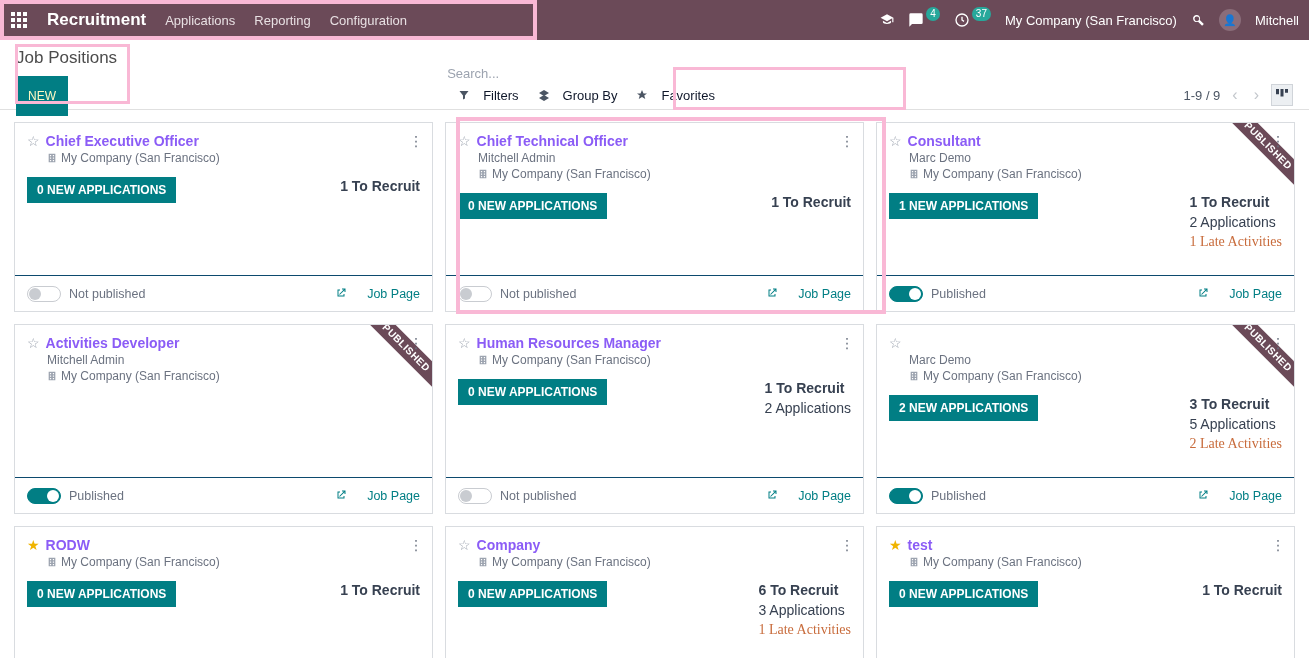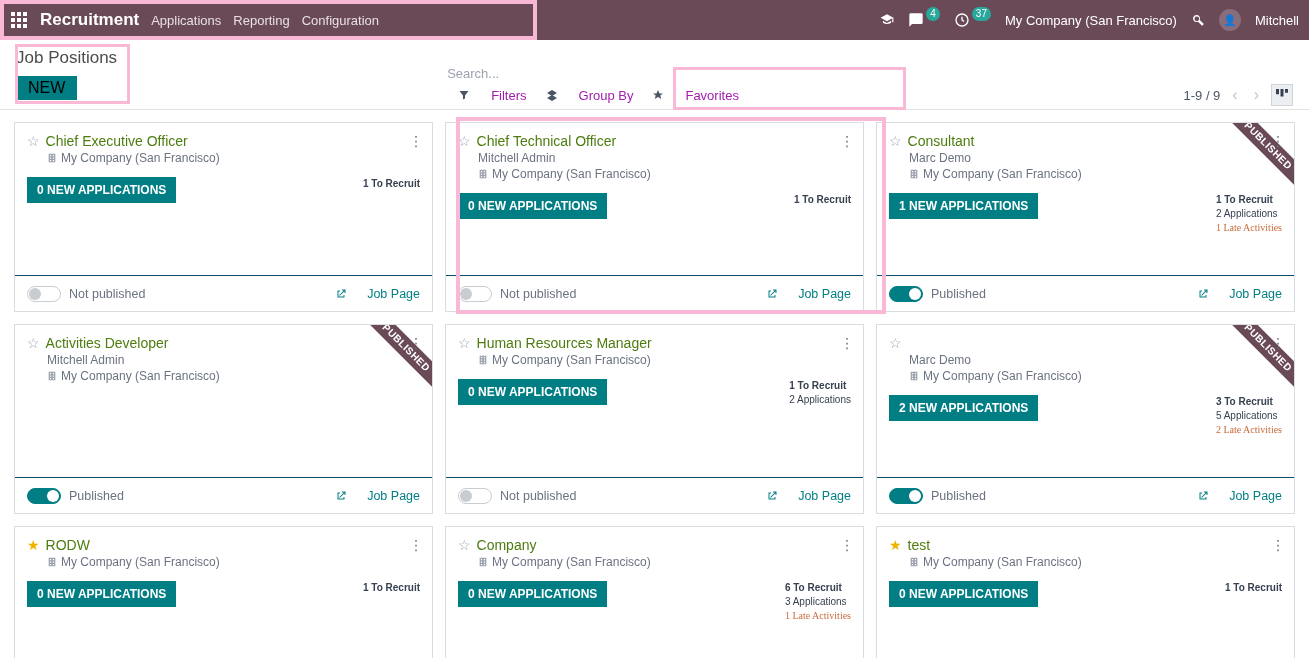--- a/index.html
+++ b/index.html
@@ -1,75 +1,75 @@
 <!DOCTYPE html>
 <html><head>
 <meta charset="utf-8">
 <style>
 * { margin:0; padding:0; box-sizing:border-box; font-family:"Segoe UI","Helvetica Neue",Arial,sans-serif; }
 body { width:1309px; height:658px; overflow:hidden; background:#fff; font-size:13px; color:#374151; }
 
 
 .topbar { height:40px; background:#6b4a58; display:flex; align-items:center; color:#fff; padding:0 10px; justify-content:space-between; }
-.topbar-left { display:flex; align-items:center; gap:12px; }
+.topbar-left { display:flex; align-items:center; gap:19px; }
 .apps-icon { width:18px; height:18px; display:flex; align-items:center; justify-content:center; }
 .module-name { font-weight:600; font-size:17px; }
 .navlink { font-size:13px; cursor:pointer; color:#e8e0e3; }
 .topbar-right { display:flex; align-items:center; gap:14px; }
 .badge-grp { position:relative; display:flex; align-items:center; }
 .badge { background:#27a89b; color:#fff; border-radius:9px; font-size:10px; padding:0 4px; line-height:14px; margin-left:2px; position:relative; top:-6px; }
 .company-name { font-size:13px; }
 .avatar { width:22px; height:22px; border-radius:50%; background:#8a6d7a; display:flex; align-items:center; justify-content:center; font-size:11px; }
 
 
 .hl-box1 { position:absolute; left:0; top:0; width:537px; height:40px; border:4px solid #f9b8d5; pointer-events:none; z-index:50; }
 .hl-box2 { position:absolute; left:15px; top:44px; width:115px; height:60px; border:3px solid #f9b8d5; pointer-events:none; z-index:50; }
 .hl-box3 { position:absolute; left:673px; top:67px; width:233px; height:43px; border:3px solid #f9b8d5; pointer-events:none; z-index:50; }
 .hl-box4 { position:absolute; left:456px; top:117px; width:430px; height:197px; border:4px solid #f9b8d5; pointer-events:none; z-index:50; }
 
 
 .control-panel { height:70px; border-bottom:1px solid #e0e0e0; display:flex; justify-content:space-between; padding:8px 16px 0 16px; position:relative; }
 .cp-left {}
 .page-title { font-size:17px; font-weight:500; color:#4c4c4c; margin-bottom:8px; }
-.btn-new { background:#017e84; color:#000000; border:none; padding:3px 12px; font-size:16px; cursor:pointer; }
+.btn-new { background:#017e84; color:#fef9c3; border:none; padding:13px 12px; font-size:12px; cursor:pointer; }
 .cp-right { flex:1; display:flex; flex-direction:column; align-items:flex-end;margin-top:12px; }
 .search-row { flex:1; width:100%; display:flex; align-items:flex-start; padding-top:6px; }
 .search-input { flex:1; border:none; outline:none; font-size:13px; margin-left:330px; color:#374151; }
 .search-input::placeholder{ color:#9ca3af; }
 .filter-row { display:flex; width:100%; align-items:center; justify-content:space-between; height:30px; }
 .filter-btns { display:flex; gap:18px; margin-left:340px; }
-.fbtn { display:flex; align-items:center; gap:20px; color:#a21caf; cursor:pointer; font-size:13px; }
+.fbtn { display:flex; align-items:center; gap:12px; color:#0f172a; cursor:pointer; font-size:13px; }
 .pager-area { display:flex; align-items:center; gap:8px; color:#4b5563; }
 .pager-arrow { color:#c3c7cc; padding:0 4px; cursor:pointer; font-size:16px; }
 .view-switch { width:22px; height:22px; background:#eceff2; border:1px solid #d0d4d9; display:flex; align-items:center; justify-content:center; color:#374151; cursor:pointer; }
 
 
 .kanban { padding:12px 14px; display:grid; grid-template-columns:repeat(3,1fr); gap:12px; height:548px; overflow:auto; position:relative; }
 .card { border:1px solid #d9dce0; background:#fff; position:relative; display:flex; flex-direction:column; min-height:190px; }
 .card-head { padding:10px 12px 4px 12px; }
 .title-row { display:flex; align-items:center; gap:6px; }
 .star { font-size:14px; color:#9ca3af; cursor:pointer; }
 .star.fav { color:#f0b400; }
-.job-title { font-weight:400; font-size:14px; color:#4d7c0f; }
+.job-title { font-weight:700; font-size:14px; color:#8b5cf6; }
 .subline { font-size:12px; color:#6b7280; margin-left:20px; margin-top:2px; }
 .company-line { display:flex; align-items:center; gap:4px; font-size:12px; color:#6b7280; margin-left:20px; margin-top:2px; }
 .company-ic { font-size:10px; color:#9ca3af; }
 .kebab { position:absolute; top:10px; right:10px; color:#6b7280; cursor:pointer; font-size:14px; letter-spacing:-1px; }
 .mid-row { display:flex; align-items:flex-start; padding:8px 12px; }
 .app-btn { background:#017e84; color:#fff; border:none; padding:6px 10px; font-size:12px; font-weight:600; cursor:pointer; }
-.stats { margin-left:auto; text-align:left; font-size:10px; line-height:1.4; }
+.stats { margin-left:auto; text-align:left; font-size:14px; line-height:1.4; }
 .stats .toRecruit { font-weight:600; color:#374151; }
 .stats .warn { color:#c86b3b;font-family:Liberation Serif, serif; }
 .card-foot { margin-top:auto; border-top:1px solid #0c4a6e; height:36px; display:flex; align-items:center; padding:0 12px; justify-content:space-between; }
 .pub-left { display:flex; align-items:center; gap:8px; font-size:12.5px; color:#6b7280; }
 .toggle { width:34px; height:16px; border:1px solid #c9ccd1; border-radius:9px; position:relative; cursor:pointer; background:#fff; }
 .toggle .knob{ width:12px; height:12px; border-radius:50%; background:#c9ccd1; position:absolute; top:1px; left:1px; }
 .toggle.on{ background:#017e84; border-color:#017e84; }
 .toggle.on .knob{ background:#fff; left:auto; right:1px; }
-.job-page-link { color:#017e84; font-size:12.5px; display:flex; align-items:center; gap:20px; cursor:pointer; }
+.job-page-link { color:#017e84; font-size:12.5px; display:flex; align-items:flex-start; gap:20px; cursor:pointer; }
 .ribbon { position:absolute; top:0; right:0; width:70px; height:70px; overflow:hidden; pointer-events:none; }
 .ribbon span { position:absolute; width:100px; background:#6b4a58; color:#fff; font-size:10px; font-weight:600; text-align:center; line-height:18px; transform:rotate(45deg); top:14px; right:-24px; letter-spacing:0.5px; }
 
 .ic { width:14px; height:14px; display:inline-flex; align-items:center; justify-content:center; }
 svg { display:block; }
 </style>
 </head>
 <body>
 
 <div class="hl-box1"></div>

